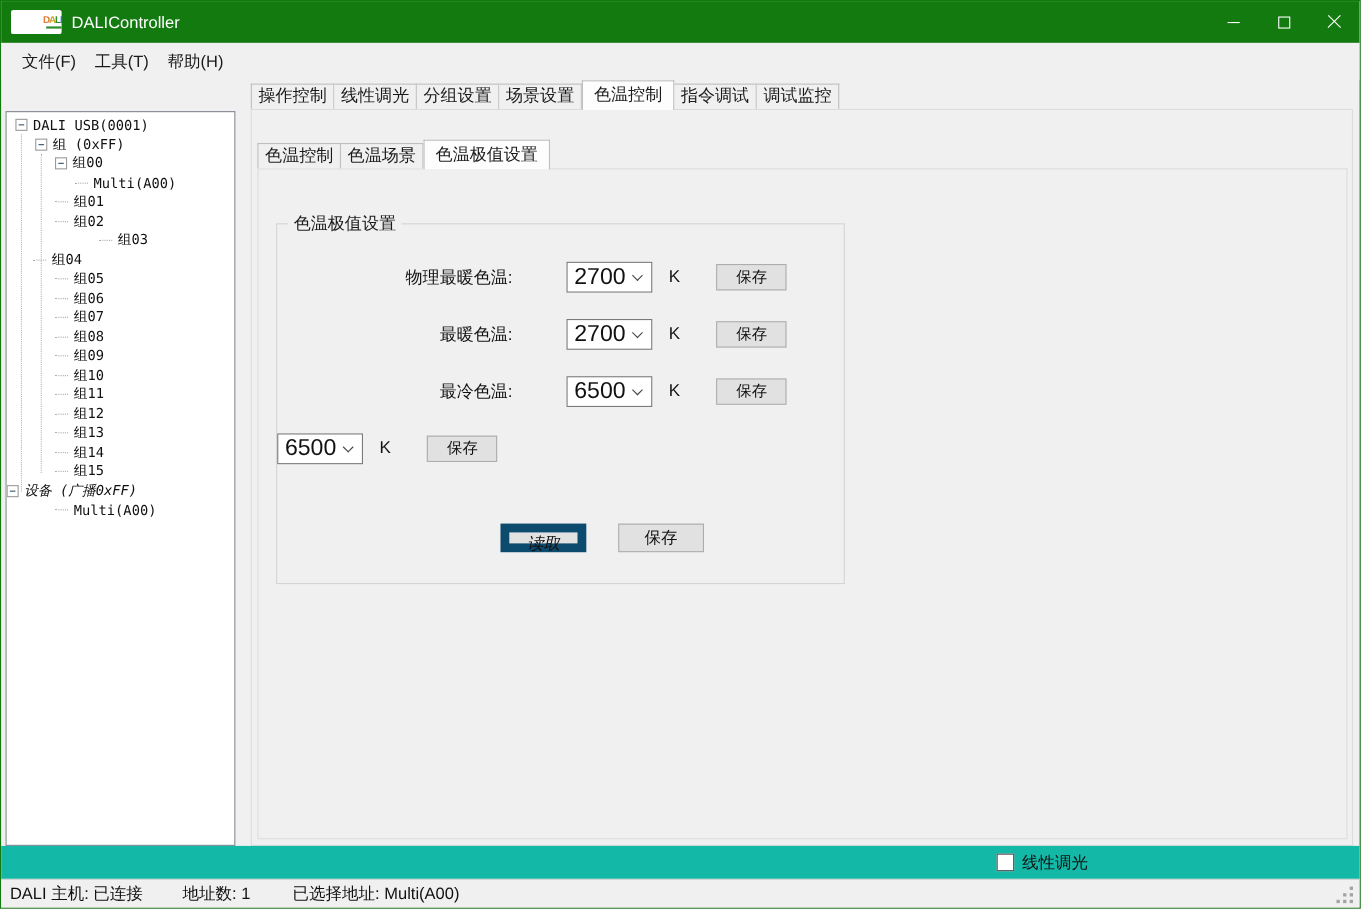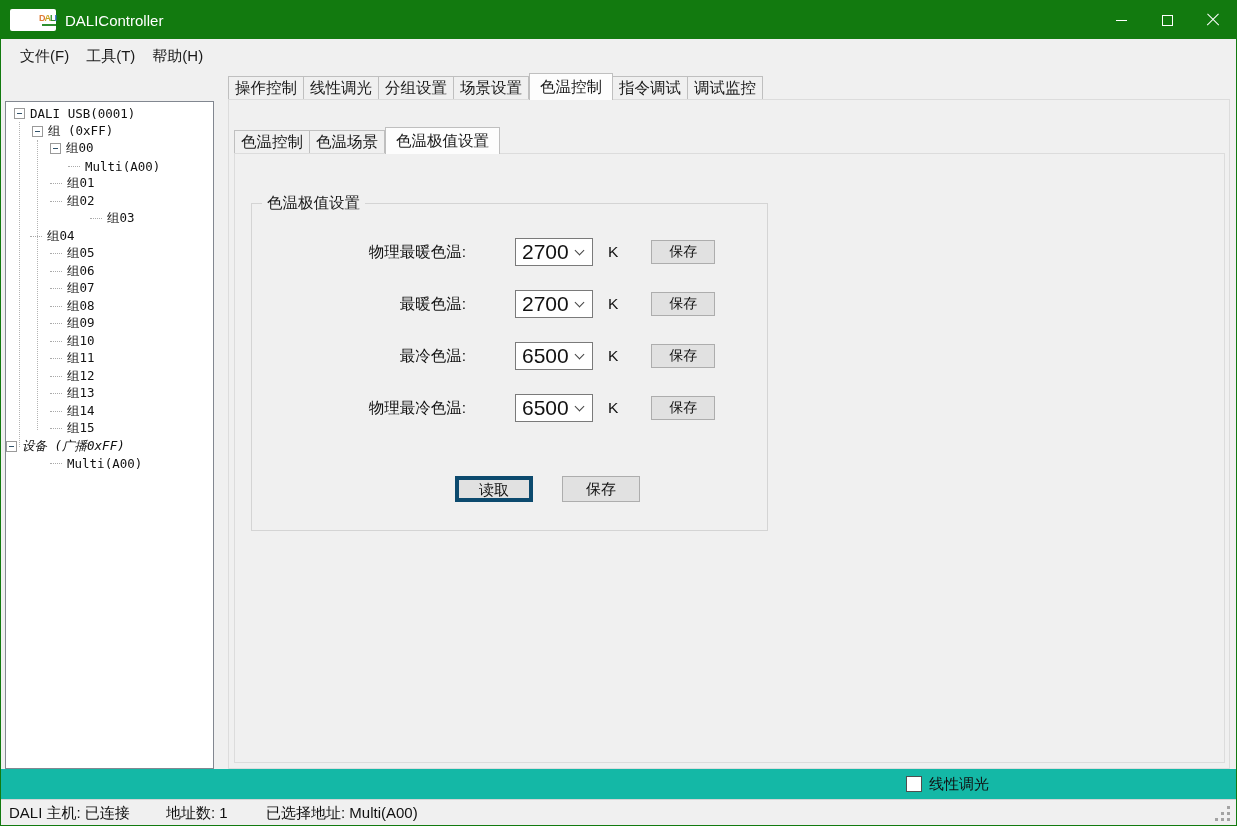--- a/index.html
+++ b/index.html
@@ -69,21 +69,21 @@
            display:flex; align-items:center; cursor:default; }
   .combo-val { flex:1; padding-left:6px; font-size:21px; color:#111; }
   .chev { width:7px; height:7px; border-right:1.4px solid #444; border-bottom:1.4px solid #444;
           transform:rotate(45deg); margin-right:9px; margin-top:-3px; }
   .unit { margin-left:15px; font-size:15.5px; color:#111; }
   button { font-family:inherit; }
   .small-btn { margin-left:33px; width:64px; height:24px; background:#e1e1e1; border:1px solid #adadad;
                font-size:14px; color:#111; cursor:default; }
   .big-btn { position:absolute; width:78px; height:26px; background:#e1e1e1; border:1px solid #adadad;
              font-size:15px; color:#111; cursor:default; }
-  #read-btn { left:203px; top:272px; border:4px solid #0c4a6e; }
+  #read-btn { left:203px; top:272px; border:8px solid #0c4a6e;font-style:italic; }
   #saveall-btn { left:310px; top:272px; }
 
   
   .footer-strip { position:absolute; left:0; top:768px; width:100%; height:30px; background:#14b8a6;
                   display:flex; align-items:center; }
   .chk-wrap { position:absolute; left:905px; display:flex; align-items:center; gap:7px; }
   .checkbox { width:16px; height:16px; background:#fff; border:1px solid #4f4f4f; }
   .chk-label { font-size:15px; color:#111; }
   .statusbar { position:absolute; left:0; top:798px; width:100%; height:27px; background:#f0f0f0;
                border-top:1px solid #d4d4d4; font-size:15px; color:#111; }
@@ -263,21 +263,20 @@
         <div class="form-row">
           <span class="field-label">最冷色温:</span>
           <div class="combo">
             <span class="combo-val">6500</span>
             <span class="chev"></span>
           </div>
           <span class="unit">K</span>
           <button class="small-btn">保存</button>
         </div>
         <div class="form-row">
-          <span class="field-label">物理最冷色温:</span>
           <div class="combo">
             <span class="combo-val">6500</span>
             <span class="chev"></span>
           </div>
           <span class="unit">K</span>
           <button class="small-btn">保存</button>
         </div>
       </div>
     <button class="big-btn" id="read-btn">读取</button>
     <button class="big-btn" id="saveall-btn">保存</button>

